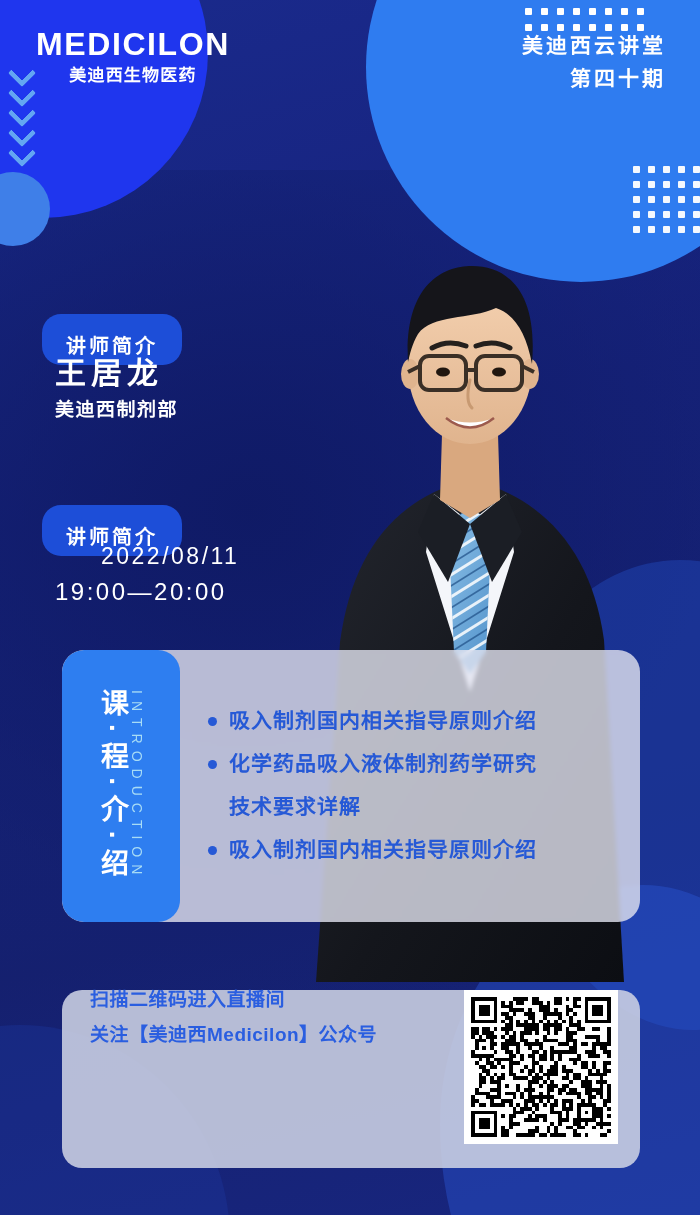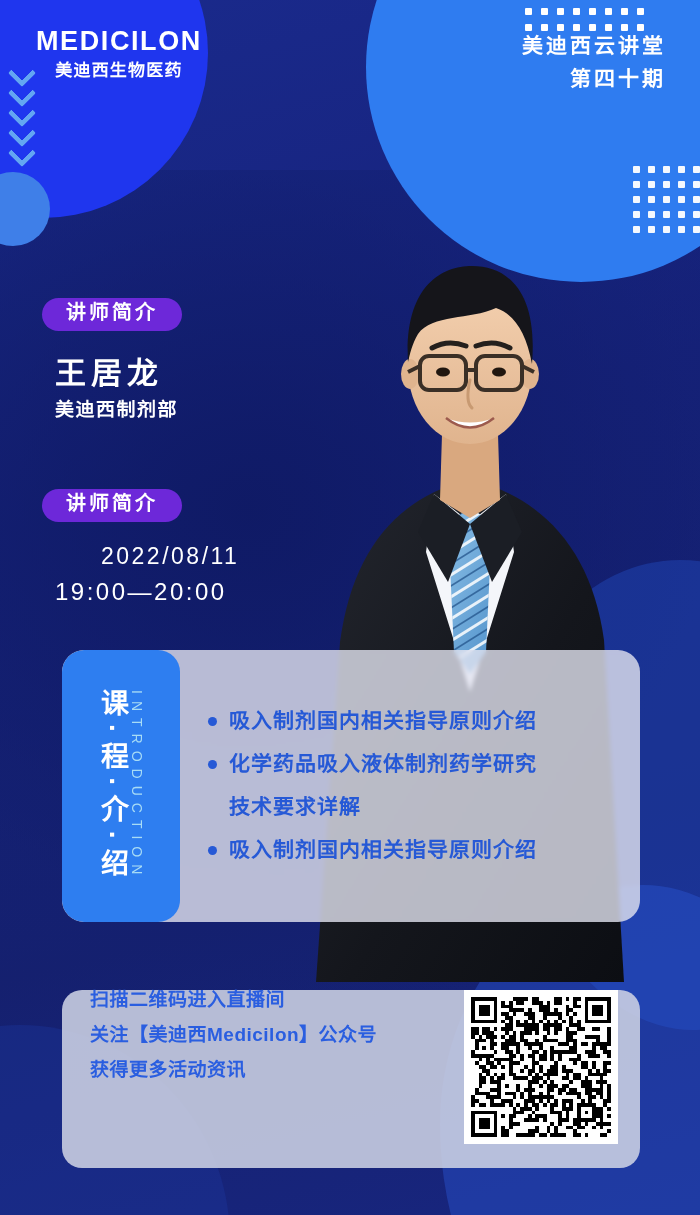--- a/index.html
+++ b/index.html
@@ -145,21 +145,21 @@
   }
 
   
   .logo-block {
     position: absolute;
     left: 36px;
     top: 28px;
     z-index: 8;
   }
   .logo-wordmark {
-    font-size: 27px;
+    font-size: 32px;
     font-weight: 700;
     letter-spacing: 1.6px;
     color: #ffffff;
     line-height: 1;
   }
   .logo-sub {
     margin-top: 7px;
     font-size: 17px;
     font-weight: 700;
     letter-spacing: 1.2px;
@@ -209,29 +209,30 @@
     width: 340px;
     height: 760px;
     z-index: 4;
   }
 
   
   .pill {
     position: absolute;
     z-index: 8;
     display: inline-block;
-    padding: 4px 24px 9px;
+    padding: 22px 24px 9px;
     border-radius: 19px;
-    background: #6d28d9;
+    background: #1d4ed8;
     color: #ffffff;
     font-size: 20px;
     font-weight: 700;
     letter-spacing: 3px;
     line-height: 1;
     white-space: nowrap;
+    margin-top: 16px;
   }
   .pill-speaker { left: 42px; top: 298px; }
   .pill-time    { left: 42px; top: 489px; }
 
   .speaker-name {
     position: absolute;
     left: 55px;
     top: 358px;
     z-index: 8;
     color: #ffffff;
@@ -585,21 +586,20 @@
         <span class="intro-bullet"></span>
         <span class="intro-text">吸入制剂国内相关指导原则介绍</span>
       </div>
     </div>
   </div>
 
   <div class="qr-panel">
     <div class="qr-text">
       <div class="qr-line">扫描二维码进入直播间</div>
       <div class="qr-line">关注【美迪西Medicilon】公众号</div>
-      <div class="qr-line">获得更多活动资讯</div>
     </div>
     <div class="qr-code-wrap">
       <svg viewBox="0 0 37 37" shape-rendering="crispEdges" aria-hidden="true">
         <rect width="37" height="37" fill="#ffffff"></rect>
         <g id="qr-cells" fill="#000000">
             <path d="M0 0h1v1h-1zM1 0h1v1h-1zM2 0h1v1h-1zM3 0h1v1h-1zM4 0h1v1h-1zM5 0h1v1h-1zM6 0h1v1h-1zM11 0h1v1h-1zM12 0h1v1h-1zM13 0h1v1h-1zM14 0h1v1h-1zM16 0h1v1h-1zM17 0h1v1h-1zM22 0h1v1h-1zM23 0h1v1h-1zM25 0h1v1h-1zM27 0h1v1h-1zM28 0h1v1h-1zM30 0h1v1h-1zM31 0h1v1h-1zM32 0h1v1h-1zM33 0h1v1h-1zM34 0h1v1h-1zM35 0h1v1h-1zM36 0h1v1h-1zM0 1h1v1h-1zM6 1h1v1h-1zM8 1h1v1h-1zM10 1h1v1h-1zM12 1h1v1h-1zM13 1h1v1h-1zM16 1h1v1h-1zM17 1h1v1h-1zM18 1h1v1h-1zM20 1h1v1h-1zM22 1h1v1h-1zM23 1h1v1h-1zM27 1h1v1h-1zM30 1h1v1h-1zM36 1h1v1h-1zM0 2h1v1h-1zM2 2h1v1h-1zM3 2h1v1h-1zM4 2h1v1h-1zM6 2h1v1h-1zM8 2h1v1h-1zM9 2h1v1h-1zM10 2h1v1h-1zM18 2h1v1h-1zM19 2h1v1h-1zM20 2h1v1h-1zM25 2h1v1h-1zM27 2h1v1h-1zM28 2h1v1h-1zM30 2h1v1h-1zM32 2h1v1h-1zM33 2h1v1h-1zM34 2h1v1h-1zM36 2h1v1h-1zM0 3h1v1h-1zM2 3h1v1h-1zM3 3h1v1h-1zM4 3h1v1h-1zM6 3h1v1h-1zM10 3h1v1h-1zM11 3h1v1h-1zM12 3h1v1h-1zM13 3h1v1h-1zM15 3h1v1h-1zM18 3h1v1h-1zM19 3h1v1h-1zM20 3h1v1h-1zM22 3h1v1h-1zM25 3h1v1h-1zM26 3h1v1h-1zM30 3h1v1h-1zM32 3h1v1h-1zM33 3h1v1h-1zM34 3h1v1h-1zM36 3h1v1h-1zM0 4h1v1h-1zM2 4h1v1h-1zM3 4h1v1h-1zM4 4h1v1h-1zM6 4h1v1h-1zM8 4h1v1h-1zM9 4h1v1h-1zM11 4h1v1h-1zM14 4h1v1h-1zM15 4h1v1h-1zM16 4h1v1h-1zM19 4h1v1h-1zM20 4h1v1h-1zM21 4h1v1h-1zM22 4h1v1h-1zM23 4h1v1h-1zM25 4h1v1h-1zM27 4h1v1h-1zM30 4h1v1h-1zM32 4h1v1h-1zM33 4h1v1h-1zM34 4h1v1h-1zM36 4h1v1h-1zM0 5h1v1h-1zM6 5h1v1h-1zM9 5h1v1h-1zM10 5h1v1h-1zM15 5h1v1h-1zM16 5h1v1h-1zM19 5h1v1h-1zM23 5h1v1h-1zM26 5h1v1h-1zM30 5h1v1h-1zM36 5h1v1h-1zM0 6h1v1h-1zM1 6h1v1h-1zM2 6h1v1h-1zM3 6h1v1h-1zM4 6h1v1h-1zM5 6h1v1h-1zM6 6h1v1h-1zM8 6h1v1h-1zM10 6h1v1h-1zM12 6h1v1h-1zM14 6h1v1h-1zM16 6h1v1h-1zM18 6h1v1h-1zM20 6h1v1h-1zM22 6h1v1h-1zM24 6h1v1h-1zM26 6h1v1h-1zM28 6h1v1h-1zM30 6h1v1h-1zM31 6h1v1h-1zM32 6h1v1h-1zM33 6h1v1h-1zM34 6h1v1h-1zM35 6h1v1h-1zM36 6h1v1h-1zM9 7h1v1h-1zM10 7h1v1h-1zM12 7h1v1h-1zM13 7h1v1h-1zM14 7h1v1h-1zM15 7h1v1h-1zM16 7h1v1h-1zM17 7h1v1h-1zM19 7h1v1h-1zM20 7h1v1h-1zM21 7h1v1h-1zM22 7h1v1h-1zM23 7h1v1h-1zM26 7h1v1h-1zM27 7h1v1h-1zM28 7h1v1h-1zM0 8h1v1h-1zM1 8h1v1h-1zM3 8h1v1h-1zM4 8h1v1h-1zM6 8h1v1h-1zM8 8h1v1h-1zM9 8h1v1h-1zM10 8h1v1h-1zM14 8h1v1h-1zM15 8h1v1h-1zM16 8h1v1h-1zM17 8h1v1h-1zM19 8h1v1h-1zM20 8h1v1h-1zM22 8h1v1h-1zM23 8h1v1h-1zM25 8h1v1h-1zM28 8h1v1h-1zM29 8h1v1h-1zM32 8h1v1h-1zM33 8h1v1h-1zM36 8h1v1h-1zM0 9h1v1h-1zM1 9h1v1h-1zM3 9h1v1h-1zM4 9h1v1h-1zM5 9h1v1h-1zM9 9h1v1h-1zM11 9h1v1h-1zM13 9h1v1h-1zM14 9h1v1h-1zM15 9h1v1h-1zM17 9h1v1h-1zM20 9h1v1h-1zM22 9h1v1h-1zM25 9h1v1h-1zM26 9h1v1h-1zM27 9h1v1h-1zM36 9h1v1h-1zM0 10h1v1h-1zM2 10h1v1h-1zM4 10h1v1h-1zM5 10h1v1h-1zM6 10h1v1h-1zM8 10h1v1h-1zM10 10h1v1h-1zM11 10h1v1h-1zM13 10h1v1h-1zM19 10h1v1h-1zM25 10h1v1h-1zM26 10h1v1h-1zM30 10h1v1h-1zM31 10h1v1h-1zM32 10h1v1h-1zM33 10h1v1h-1zM36 10h1v1h-1zM1 11h1v1h-1zM2 11h1v1h-1zM3 11h1v1h-1zM5 11h1v1h-1zM9 11h1v1h-1zM10 11h1v1h-1zM11 11h1v1h-1zM13 11h1v1h-1zM14 11h1v1h-1zM17 11h1v1h-1zM19 11h1v1h-1zM20 11h1v1h-1zM21 11h1v1h-1zM22 11h1v1h-1zM25 11h1v1h-1zM26 11h1v1h-1zM27 11h1v1h-1zM33 11h1v1h-1zM36 11h1v1h-1zM1 12h1v1h-1zM5 12h1v1h-1zM6 12h1v1h-1zM8 12h1v1h-1zM9 12h1v1h-1zM10 12h1v1h-1zM11 12h1v1h-1zM12 12h1v1h-1zM14 12h1v1h-1zM15 12h1v1h-1zM16 12h1v1h-1zM17 12h1v1h-1zM18 12h1v1h-1zM23 12h1v1h-1zM24 12h1v1h-1zM25 12h1v1h-1zM27 12h1v1h-1zM29 12h1v1h-1zM30 12h1v1h-1zM32 12h1v1h-1zM33 12h1v1h-1zM34 12h1v1h-1zM35 12h1v1h-1zM36 12h1v1h-1zM1 13h1v1h-1zM3 13h1v1h-1zM5 13h1v1h-1zM8 13h1v1h-1zM9 13h1v1h-1zM12 13h1v1h-1zM15 13h1v1h-1zM18 13h1v1h-1zM21 13h1v1h-1zM26 13h1v1h-1zM27 13h1v1h-1zM32 13h1v1h-1zM34 13h1v1h-1zM35 13h1v1h-1zM0 14h1v1h-1zM6 14h1v1h-1zM9 14h1v1h-1zM10 14h1v1h-1zM12 14h1v1h-1zM16 14h1v1h-1zM17 14h1v1h-1zM19 14h1v1h-1zM21 14h1v1h-1zM22 14h1v1h-1zM23 14h1v1h-1zM24 14h1v1h-1zM25 14h1v1h-1zM26 14h1v1h-1zM27 14h1v1h-1zM30 14h1v1h-1zM31 14h1v1h-1zM32 14h1v1h-1zM35 14h1v1h-1zM36 14h1v1h-1zM0 15h1v1h-1zM1 15h1v1h-1zM2 15h1v1h-1zM3 15h1v1h-1zM4 15h1v1h-1zM5 15h1v1h-1zM10 15h1v1h-1zM11 15h1v1h-1zM13 15h1v1h-1zM15 15h1v1h-1zM16 15h1v1h-1zM18 15h1v1h-1zM19 15h1v1h-1zM21 15h1v1h-1zM23 15h1v1h-1zM28 15h1v1h-1zM31 15h1v1h-1zM32 15h1v1h-1zM33 15h1v1h-1zM36 15h1v1h-1zM2 16h1v1h-1zM4 16h1v1h-1zM6 16h1v1h-1zM7 16h1v1h-1zM8 16h1v1h-1zM9 16h1v1h-1zM10 16h1v1h-1zM13 16h1v1h-1zM16 16h1v1h-1zM18 16h1v1h-1zM19 16h1v1h-1zM21 16h1v1h-1zM23 16h1v1h-1zM26 16h1v1h-1zM27 16h1v1h-1zM28 16h1v1h-1zM1 17h1v1h-1zM4 17h1v1h-1zM5 17h1v1h-1zM7 17h1v1h-1zM10 17h1v1h-1zM11 17h1v1h-1zM12 17h1v1h-1zM16 17h1v1h-1zM17 17h1v1h-1zM22 17h1v1h-1zM27 17h1v1h-1zM29 17h1v1h-1zM30 17h1v1h-1zM32 17h1v1h-1zM35 17h1v1h-1zM36 17h1v1h-1zM2 18h1v1h-1zM3 18h1v1h-1zM5 18h1v1h-1zM6 18h1v1h-1zM8 18h1v1h-1zM10 18h1v1h-1zM14 18h1v1h-1zM16 18h1v1h-1zM18 18h1v1h-1zM21 18h1v1h-1zM22 18h1v1h-1zM24 18h1v1h-1zM29 18h1v1h-1zM30 18h1v1h-1zM32 18h1v1h-1zM35 18h1v1h-1zM3 19h1v1h-1zM4 19h1v1h-1zM10 19h1v1h-1zM13 19h1v1h-1zM15 19h1v1h-1zM16 19h1v1h-1zM18 19h1v1h-1zM20 19h1v1h-1zM21 19h1v1h-1zM22 19h1v1h-1zM24 19h1v1h-1zM25 19h1v1h-1zM26 19h1v1h-1zM31 19h1v1h-1zM33 19h1v1h-1zM35 19h1v1h-1zM36 19h1v1h-1zM2 20h1v1h-1zM4 20h1v1h-1zM6 20h1v1h-1zM8 20h1v1h-1zM10 20h1v1h-1zM11 20h1v1h-1zM15 20h1v1h-1zM17 20h1v1h-1zM19 20h1v1h-1zM20 20h1v1h-1zM21 20h1v1h-1zM22 20h1v1h-1zM25 20h1v1h-1zM27 20h1v1h-1zM28 20h1v1h-1zM31 20h1v1h-1zM32 20h1v1h-1zM33 20h1v1h-1zM34 20h1v1h-1zM35 20h1v1h-1zM2 21h1v1h-1zM3 21h1v1h-1zM5 21h1v1h-1zM7 21h1v1h-1zM8 21h1v1h-1zM11 21h1v1h-1zM12 21h1v1h-1zM13 21h1v1h-1zM14 21h1v1h-1zM16 21h1v1h-1zM17 21h1v1h-1zM18 21h1v1h-1zM20 21h1v1h-1zM24 21h1v1h-1zM25 21h1v1h-1zM27 21h1v1h-1zM28 21h1v1h-1zM30 21h1v1h-1zM34 21h1v1h-1zM2 22h1v1h-1zM3 22h1v1h-1zM5 22h1v1h-1zM6 22h1v1h-1zM7 22h1v1h-1zM15 22h1v1h-1zM16 22h1v1h-1zM17 22h1v1h-1zM19 22h1v1h-1zM21 22h1v1h-1zM26 22h1v1h-1zM29 22h1v1h-1zM30 22h1v1h-1zM31 22h1v1h-1zM33 22h1v1h-1zM34 22h1v1h-1zM35 22h1v1h-1zM2 23h1v1h-1zM7 23h1v1h-1zM9 23h1v1h-1zM12 23h1v1h-1zM15 23h1v1h-1zM18 23h1v1h-1zM20 23h1v1h-1zM21 23h1v1h-1zM22 23h1v1h-1zM24 23h1v1h-1zM25 23h1v1h-1zM29 23h1v1h-1zM30 23h1v1h-1zM31 23h1v1h-1zM34 23h1v1h-1zM36 23h1v1h-1zM1 24h1v1h-1zM5 24h1v1h-1zM6 24h1v1h-1zM7 24h1v1h-1zM12 24h1v1h-1zM14 24h1v1h-1zM15 24h1v1h-1zM16 24h1v1h-1zM20 24h1v1h-1zM21 24h1v1h-1zM23 24h1v1h-1zM24 24h1v1h-1zM26 24h1v1h-1zM27 24h1v1h-1zM30 24h1v1h-1zM31 24h1v1h-1zM32 24h1v1h-1zM33 24h1v1h-1zM34 24h1v1h-1zM36 24h1v1h-1zM1 25h1v1h-1zM2 25h1v1h-1zM3 25h1v1h-1zM4 25h1v1h-1zM7 25h1v1h-1zM9 25h1v1h-1zM10 25h1v1h-1zM11 25h1v1h-1zM13 25h1v1h-1zM15 25h1v1h-1zM18 25h1v1h-1zM20 25h1v1h-1zM23 25h1v1h-1zM25 25h1v1h-1zM26 25h1v1h-1zM27 25h1v1h-1zM28 25h1v1h-1zM30 25h1v1h-1zM31 25h1v1h-1zM33 25h1v1h-1zM34 25h1v1h-1zM36 25h1v1h-1zM0 26h1v1h-1zM4 26h1v1h-1zM5 26h1v1h-1zM6 26h1v1h-1zM7 26h1v1h-1zM11 26h1v1h-1zM13 26h1v1h-1zM15 26h1v1h-1zM16 26h1v1h-1zM17 26h1v1h-1zM18 26h1v1h-1zM19 26h1v1h-1zM20 26h1v1h-1zM21 26h1v1h-1zM28 26h1v1h-1zM31 26h1v1h-1zM32 26h1v1h-1zM34 26h1v1h-1zM36 26h1v1h-1zM0 27h1v1h-1zM1 27h1v1h-1zM5 27h1v1h-1zM8 27h1v1h-1zM9 27h1v1h-1zM10 27h1v1h-1zM14 27h1v1h-1zM15 27h1v1h-1zM16 27h1v1h-1zM18 27h1v1h-1zM20 27h1v1h-1zM22 27h1v1h-1zM24 27h1v1h-1zM25 27h1v1h-1zM26 27h1v1h-1zM29 27h1v1h-1zM31 27h1v1h-1zM35 27h1v1h-1zM36 27h1v1h-1zM0 28h1v1h-1zM2 28h1v1h-1zM3 28h1v1h-1zM5 28h1v1h-1zM6 28h1v1h-1zM7 28h1v1h-1zM8 28h1v1h-1zM10 28h1v1h-1zM12 28h1v1h-1zM14 28h1v1h-1zM16 28h1v1h-1zM17 28h1v1h-1zM19 28h1v1h-1zM21 28h1v1h-1zM22 28h1v1h-1zM24 28h1v1h-1zM26 28h1v1h-1zM28 28h1v1h-1zM29 28h1v1h-1zM30 28h1v1h-1zM31 28h1v1h-1zM32 28h1v1h-1zM35 28h1v1h-1zM11 29h1v1h-1zM13 29h1v1h-1zM14 29h1v1h-1zM15 29h1v1h-1zM17 29h1v1h-1zM21 29h1v1h-1zM24 29h1v1h-1zM25 29h1v1h-1zM26 29h1v1h-1zM28 29h1v1h-1zM32 29h1v1h-1zM33 29h1v1h-1zM34 29h1v1h-1zM36 29h1v1h-1zM0 30h1v1h-1zM1 30h1v1h-1zM2 30h1v1h-1zM3 30h1v1h-1zM4 30h1v1h-1zM5 30h1v1h-1zM6 30h1v1h-1zM11 30h1v1h-1zM12 30h1v1h-1zM13 30h1v1h-1zM16 30h1v1h-1zM21 30h1v1h-1zM22 30h1v1h-1zM23 30h1v1h-1zM25 30h1v1h-1zM28 30h1v1h-1zM30 30h1v1h-1zM32 30h1v1h-1zM33 30h1v1h-1zM34 30h1v1h-1zM0 31h1v1h-1zM6 31h1v1h-1zM8 31h1v1h-1zM10 31h1v1h-1zM11 31h1v1h-1zM15 31h1v1h-1zM17 31h1v1h-1zM18 31h1v1h-1zM19 31h1v1h-1zM23 31h1v1h-1zM25 31h1v1h-1zM28 31h1v1h-1zM32 31h1v1h-1zM33 31h1v1h-1zM34 31h1v1h-1zM36 31h1v1h-1zM0 32h1v1h-1zM2 32h1v1h-1zM3 32h1v1h-1zM4 32h1v1h-1zM6 32h1v1h-1zM10 32h1v1h-1zM14 32h1v1h-1zM15 32h1v1h-1zM16 32h1v1h-1zM17 32h1v1h-1zM19 32h1v1h-1zM23 32h1v1h-1zM24 32h1v1h-1zM25 32h1v1h-1zM27 32h1v1h-1zM28 32h1v1h-1zM29 32h1v1h-1zM30 32h1v1h-1zM31 32h1v1h-1zM32 32h1v1h-1zM34 32h1v1h-1zM0 33h1v1h-1zM2 33h1v1h-1zM3 33h1v1h-1zM4 33h1v1h-1zM6 33h1v1h-1zM10 33h1v1h-1zM11 33h1v1h-1zM12 33h1v1h-1zM21 33h1v1h-1zM23 33h1v1h-1zM27 33h1v1h-1zM28 33h1v1h-1zM30 33h1v1h-1zM33 33h1v1h-1zM34 33h1v1h-1zM35 33h1v1h-1zM36 33h1v1h-1zM0 34h1v1h-1zM2 34h1v1h-1zM3 34h1v1h-1zM4 34h1v1h-1zM6 34h1v1h-1zM8 34h1v1h-1zM10 34h1v1h-1zM17 34h1v1h-1zM20 34h1v1h-1zM22 34h1v1h-1zM25 34h1v1h-1zM26 34h1v1h-1zM28 34h1v1h-1zM29 34h1v1h-1zM32 34h1v1h-1zM34 34h1v1h-1zM0 35h1v1h-1zM6 35h1v1h-1zM8 35h1v1h-1zM9 35h1v1h-1zM15 35h1v1h-1zM16 35h1v1h-1zM17 35h1v1h-1zM20 35h1v1h-1zM22 35h1v1h-1zM27 35h1v1h-1zM36 35h1v1h-1zM0 36h1v1h-1zM1 36h1v1h-1zM2 36h1v1h-1zM3 36h1v1h-1zM4 36h1v1h-1zM5 36h1v1h-1zM6 36h1v1h-1zM8 36h1v1h-1zM9 36h1v1h-1zM12 36h1v1h-1zM13 36h1v1h-1zM14 36h1v1h-1zM15 36h1v1h-1zM16 36h1v1h-1zM18 36h1v1h-1zM19 36h1v1h-1zM21 36h1v1h-1zM22 36h1v1h-1zM23 36h1v1h-1zM24 36h1v1h-1zM27 36h1v1h-1zM28 36h1v1h-1zM30 36h1v1h-1zM34 36h1v1h-1zM35 36h1v1h-1z" fill="#000000"></path>
           </g>
       </svg>
     </div>
   </div>

